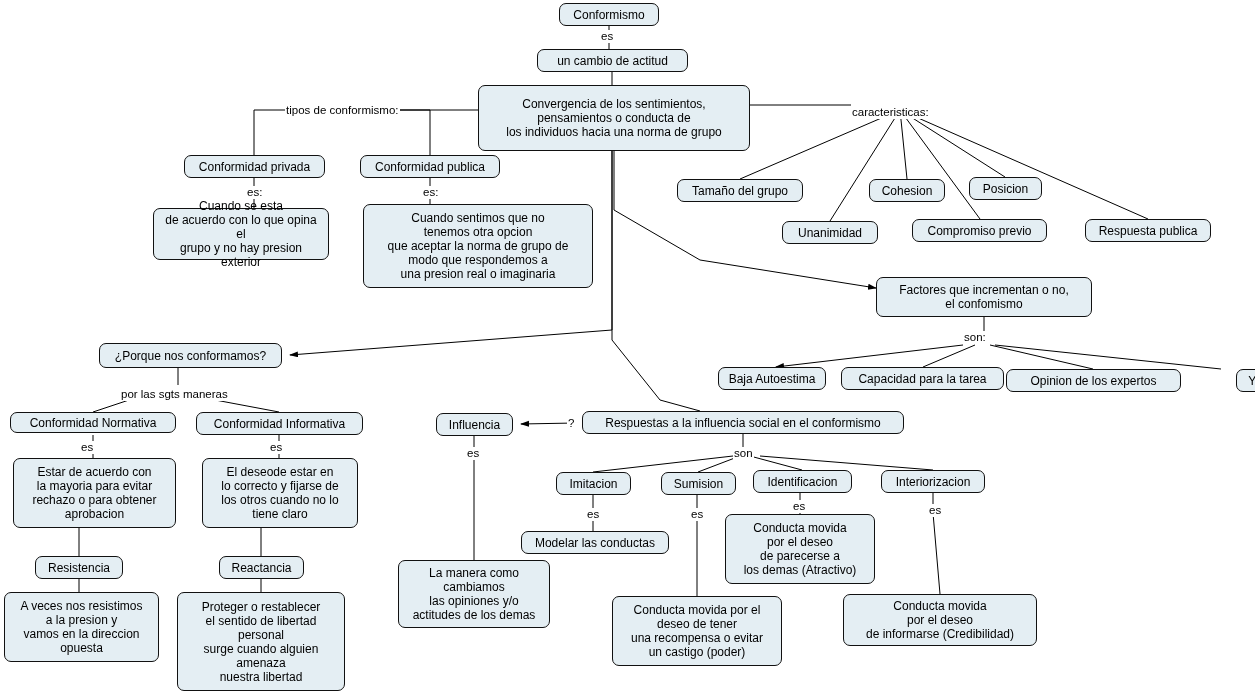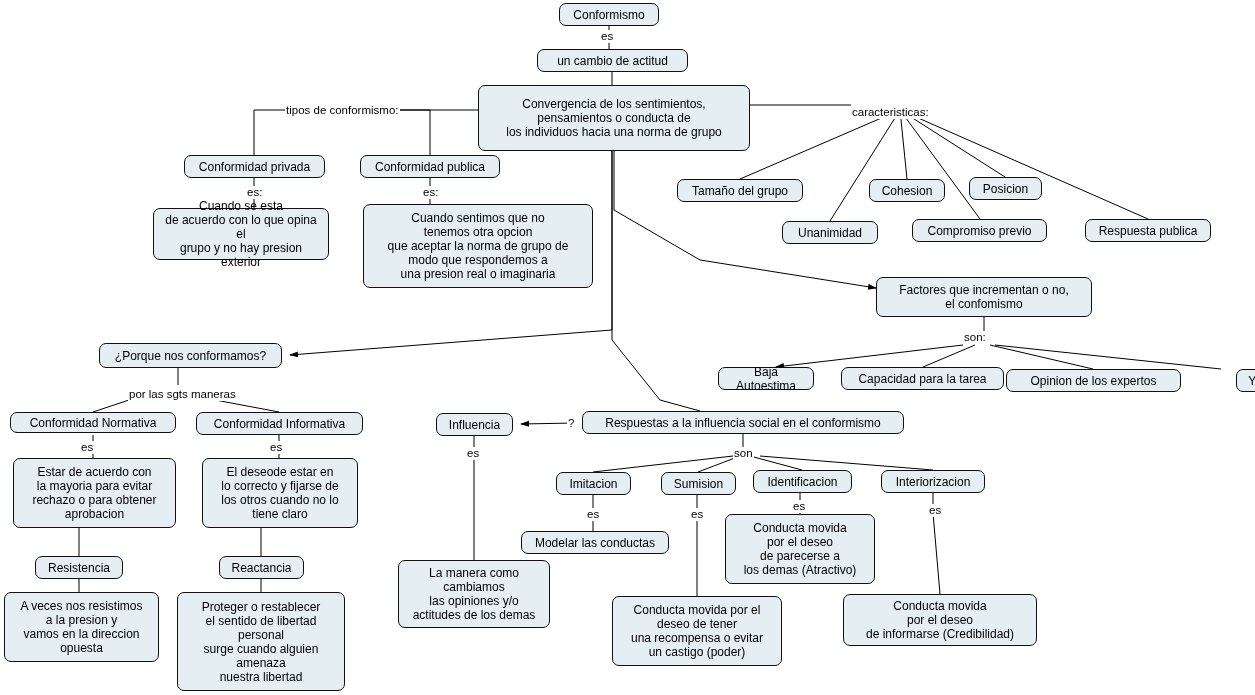--- a/index.html
+++ b/index.html
@@ -152,21 +152,21 @@
 modo que respondemos a
 una presion real o imaginaria</div>
   <div class="node" style="left:677px;top:179px;width:126px;height:23px;">Tamaño del grupo</div>
   <div class="node" style="left:869px;top:179px;width:76px;height:23px;">Cohesion</div>
   <div class="node" style="left:969px;top:177px;width:73px;height:23px;">Posicion</div>
   <div class="node" style="left:782px;top:221px;width:96px;height:23px;">Unanimidad</div>
   <div class="node" style="left:912px;top:219px;width:135px;height:23px;">Compromiso previo</div>
   <div class="node" style="left:1085px;top:219px;width:126px;height:23px;">Respuesta publica</div>
   <div class="node" style="left:876px;top:277px;width:216px;height:40px;">Factores que incrementan o no,
 el confomismo</div>
-  <div class="node" style="left:718px;top:367px;width:96px;height:23px;">Baja Autoestima</div>
+  <div class="node" style="left:718px;top:367px;width:108px;height:23px;">Baja Autoestima</div>
   <div class="node" style="left:841px;top:367px;width:163px;height:23px;">Capacidad para la tarea</div>
   <div class="node" style="left:1006px;top:369px;width:175px;height:23px;">Opinion de los expertos</div>
   <div class="node" style="left:1188px;top:369px;width:67px;height:23px;margin-left:48px;">Yo debil</div>
   <div class="node" style="left:99px;top:343px;width:183px;height:25px;">¿Porque nos conformamos?</div>
   <div class="node" style="left:10px;top:412px;width:166px;height:21px;">Conformidad Normativa</div>
   <div class="node" style="left:196px;top:412px;width:167px;height:23px;">Conformidad Informativa</div>
   <div class="node" style="left:13px;top:458px;width:163px;height:70px;">Estar de acuerdo con
 la mayoria para evitar
 rechazo o para obtener
 aprobacion</div>
@@ -208,21 +208,21 @@
   <div class="node" style="left:843px;top:594px;width:194px;height:52px;">Conducta movida
 por el deseo
 de informarse (Credibilidad)</div>
 
   <div class="edge-label" style="left:600px;top:30px;">es</div>
   <div class="edge-label" style="left:285px;top:104px;">tipos de conformismo:</div>
   <div class="edge-label" style="left:851px;top:98px;margin-top:8px;">caracteristicas:</div>
   <div class="edge-label" style="left:246px;top:186px;">es:</div>
   <div class="edge-label" style="left:422px;top:186px;">es:</div>
   <div class="edge-label" style="left:963px;top:331px;">son:</div>
-  <div class="edge-label" style="left:128px;top:388px;text-align:right;">por las sgts maneras</div>
+  <div class="edge-label" style="left:120px;top:388px;text-align:right;">por las sgts maneras</div>
   <div class="edge-label" style="left:80px;top:441px;">es</div>
   <div class="edge-label" style="left:269px;top:441px;">es</div>
   <div class="edge-label" style="left:466px;top:447px;">es</div>
   <div class="edge-label" style="left:567px;top:417px;">?</div>
   <div class="edge-label" style="left:733px;top:447px;">son</div>
   <div class="edge-label" style="left:586px;top:508px;">es</div>
   <div class="edge-label" style="left:690px;top:508px;">es</div>
   <div class="edge-label" style="left:792px;top:500px;">es</div>
   <div class="edge-label" style="left:928px;top:504px;">es</div>
 

